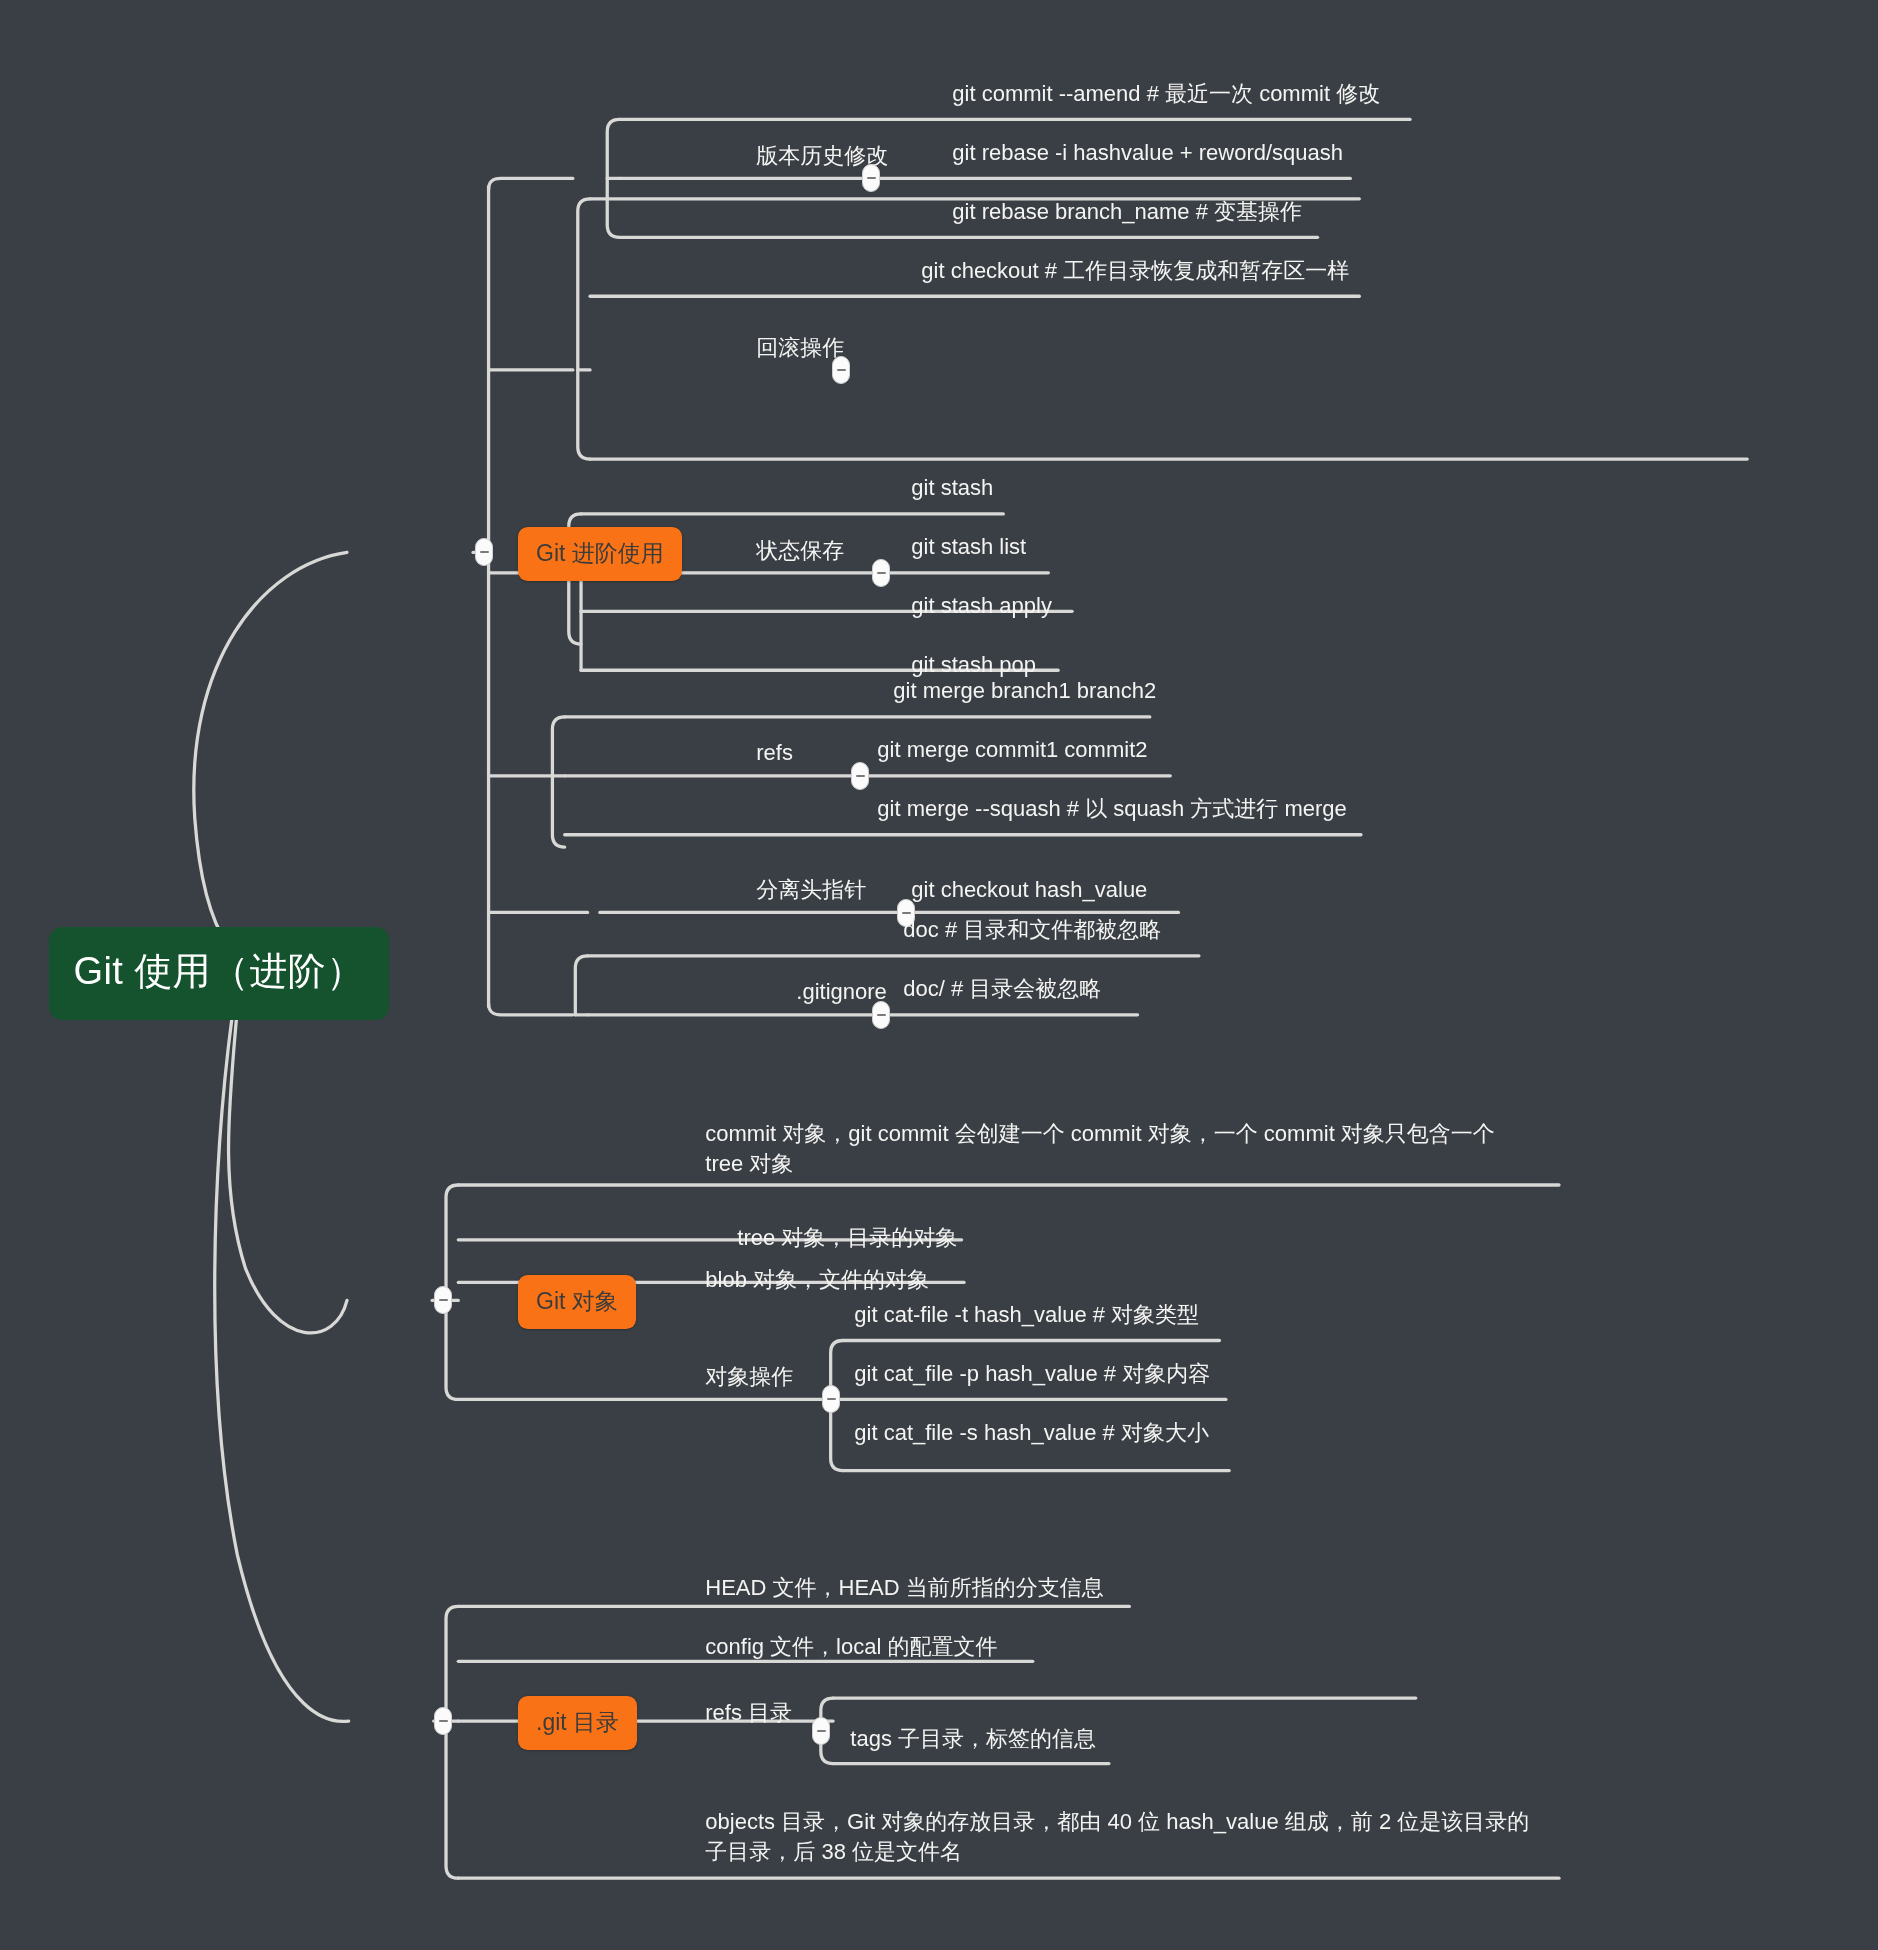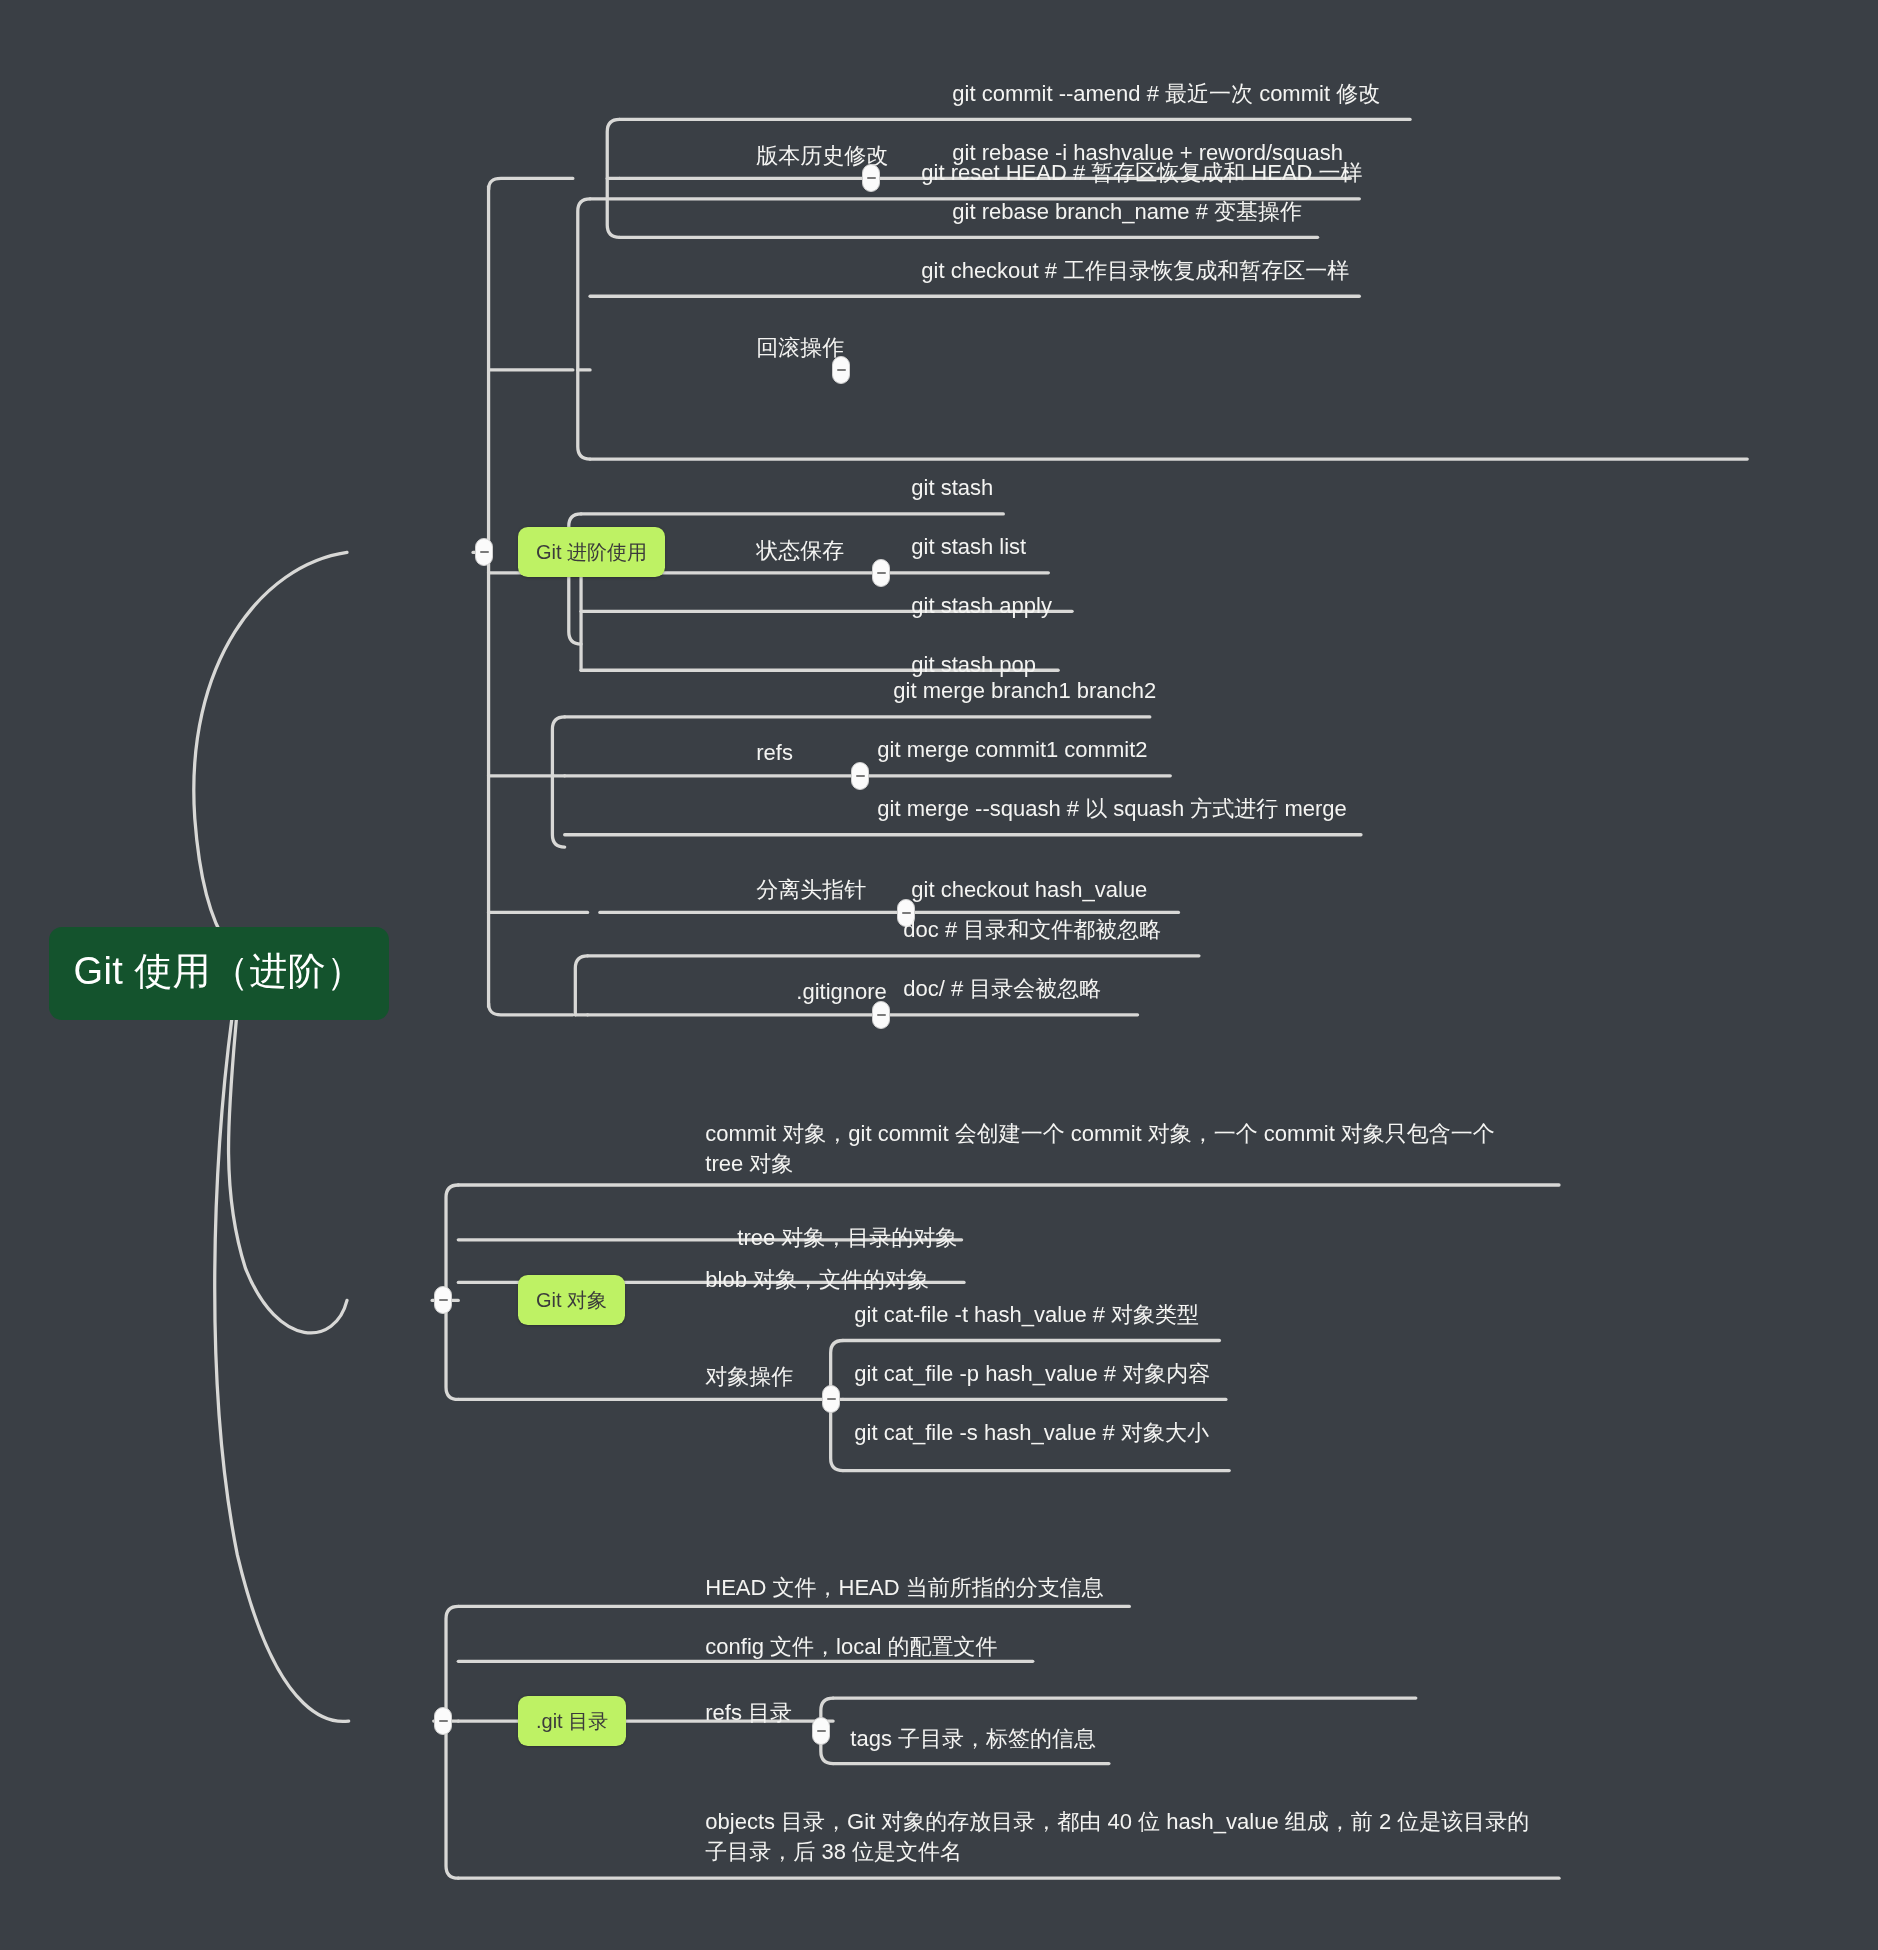--- a/index.html
+++ b/index.html
@@ -18,22 +18,22 @@
   
   .root{
     background:#14532d;color:#ffffff;border-radius:13px;
     font-size:38px;line-height:1.25;
     padding:21px 24.5px 24.5px 24.5px;
     letter-spacing:0.4px;
     white-space:nowrap;
   }
   
   .pill{
-    background:#bef264;color:#3b3b3b;border-radius:9.8px;
-    font-size:20px;line-height:1.2;padding:13px 18px;
+    background:#f97316;color:#3b3b3b;border-radius:9.8px;
+    font-size:23px;line-height:1.2;padding:13px 18px;
     white-space:nowrap;box-shadow:0 0.8px 2.5px rgba(0,0,0,.25);text-align:center;
   }
   
   .txt{
     color:#f4f4f2;font-size:22px;line-height:1.38;
     white-space:nowrap;padding:1.6px 3.3px;
   }
   .txt.wrap{white-space:normal;}
 
   
@@ -141,21 +141,20 @@
   <div class="toggle" style="left:475px;top:538px;"></div>
 
   <div class="node txt" style="left:753px;top:139px;">版本历史修改</div>
   <div class="toggle" style="left:862px;top:164px;"></div>
   <div class="node txt" style="left:949px;top:77px;">git commit --amend # 最近一次 commit 修改</div>
   <div class="node txt" style="left:949px;top:136px;">git rebase -i hashvalue  + reword/squash</div>
   <div class="node txt" style="left:949px;top:195px;">git rebase branch_name # 变基操作</div>
 
   <div class="node txt" style="left:753px;top:331px;">回滚操作</div>
   <div class="toggle" style="left:832px;top:356px;"></div>
-  <div class="node txt" style="left:918px;top:156px;">git reset HEAD # 暂存区恢复成和 HEAD 一样</div>
   <div class="node txt" style="left:918px;top:254px;">git checkout # 工作目录恢复成和暂存区一样</div>
 
   <div class="node txt" style="left:753px;top:534px;">状态保存</div>
   <div class="toggle" style="left:872px;top:559px;"></div>
   <div class="node txt" style="left:908px;top:471px;">git stash</div>
   <div class="node txt" style="left:908px;top:530px;">git stash list</div>
   <div class="node txt" style="left:908px;top:589px;">git stash apply</div>
   <div class="node txt" style="left:908px;top:648px;">git stash pop</div>
 
   <div class="node txt" style="left:753px;top:736px;">refs</div>

